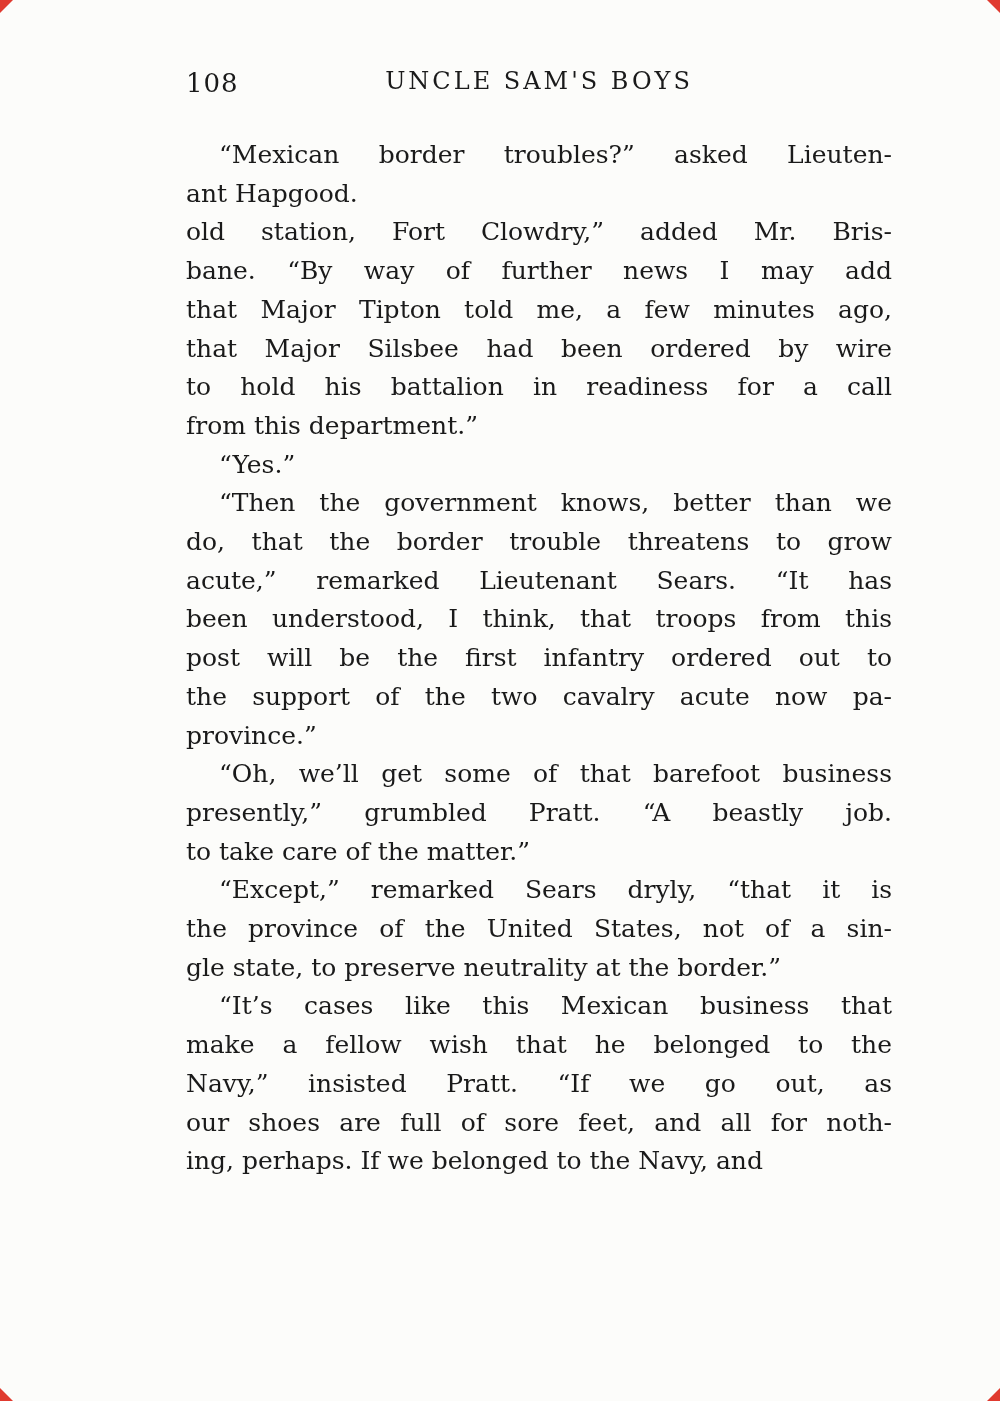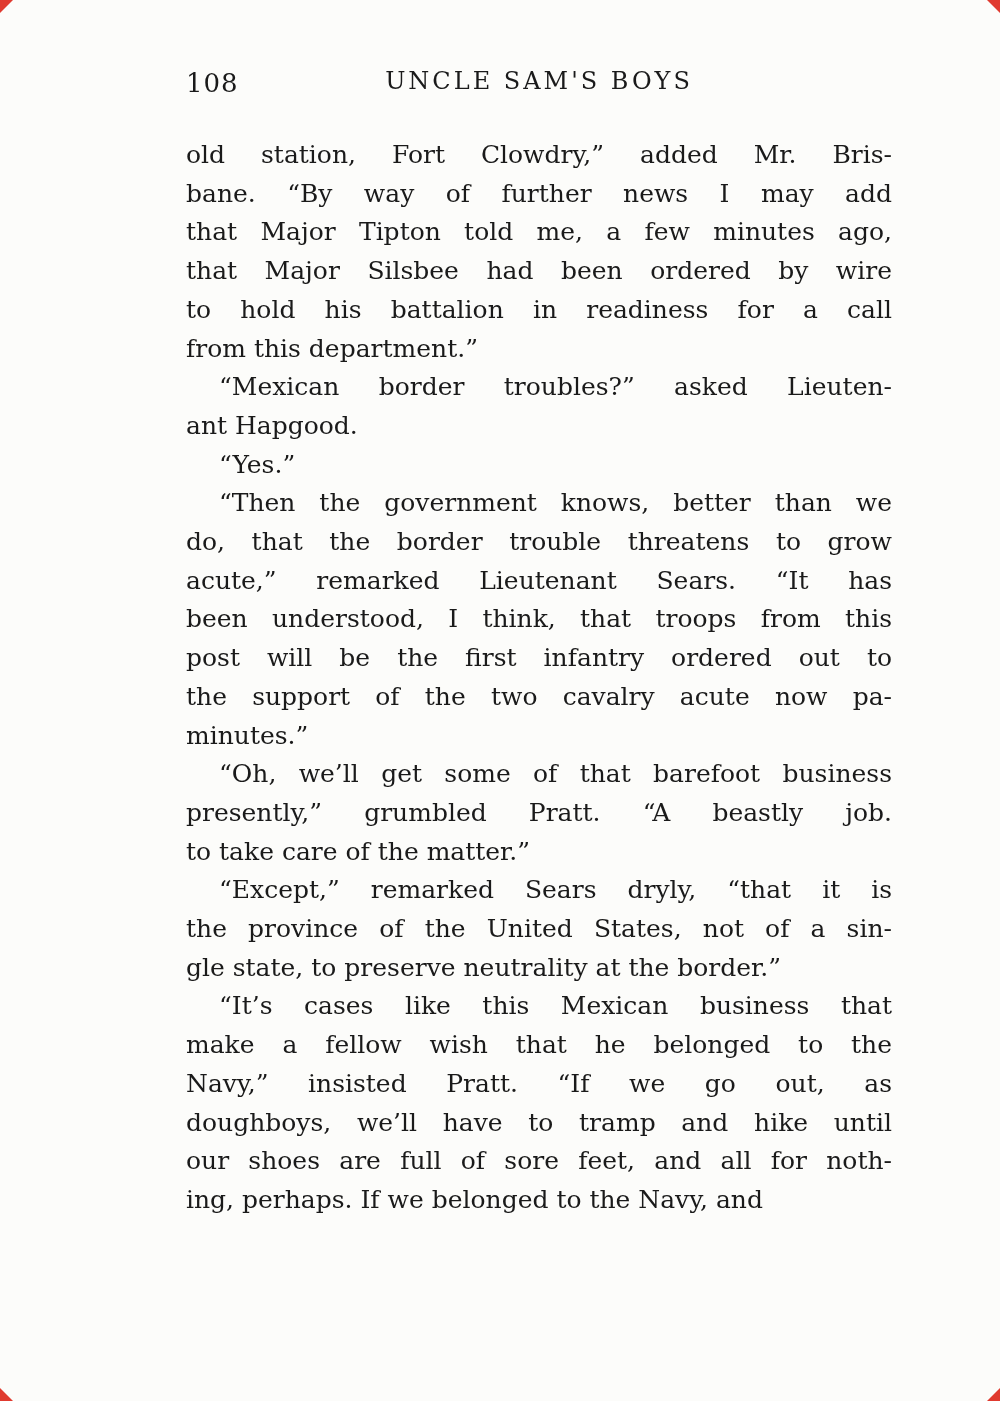--- a/index.html
+++ b/index.html
@@ -69,55 +69,54 @@
   <div class="corner tl"></div>
   <div class="corner tr"></div>
   <div class="corner bl"></div>
   <div class="corner br"></div>
 
   <div class="page-number">108</div>
   <div class="page-title">UNCLE SAM'S BOYS</div>
 
   <div class="body-text" id="page-body">
       <div class="paragraph">
+        <div class="line indent">“Mexican border troubles?” asked Lieuten-</div>
+        <div class="line last">ant Hapgood.</div>
+      </div>
+      <div class="paragraph">
         <div class="line">old station, Fort Clowdry,” added Mr. Bris-</div>
         <div class="line">bane. “By way of further news I may add</div>
         <div class="line">that Major Tipton told me, a few minutes ago,</div>
         <div class="line">that Major Silsbee had been ordered by wire</div>
         <div class="line">to hold his battalion in readiness for a call</div>
         <div class="line last">from this department.”</div>
-      </div>
-      <div class="paragraph">
-        <div class="line indent">“Mexican border troubles?” asked Lieuten-</div>
-        <div class="line last">ant Hapgood.</div>
       </div>
       <div class="paragraph">
         <div class="line last indent">“Yes.”</div>
       </div>
       <div class="paragraph">
         <div class="line indent">“Then the government knows, better than we</div>
         <div class="line">do, that the border trouble threatens to grow</div>
         <div class="line">acute,” remarked Lieutenant Sears. “It has</div>
         <div class="line">been understood, I think, that troops from this</div>
         <div class="line">post will be the first infantry ordered out to</div>
         <div class="line">the support of the two cavalry acute now pa-</div>
-        <div class="line last">minutes.”</div>
+        <div class="line last">province.”</div>
       </div>
       <div class="paragraph">
         <div class="line indent">“Oh, we’ll get some of that barefoot business</div>
         <div class="line">presently,” grumbled Pratt. “A beastly job.</div>
         <div class="line last">to take care of the matter.”</div>
       </div>
       <div class="paragraph">
         <div class="line indent">“Except,” remarked Sears dryly, “that it is</div>
         <div class="line">the province of the United States, not of a sin-</div>
         <div class="line last">gle state, to preserve neutrality at the border.”</div>
       </div>
       <div class="paragraph">
         <div class="line indent">“It’s cases like this Mexican business that</div>
         <div class="line">make a fellow wish that he belonged to the</div>
         <div class="line">Navy,” insisted Pratt. “If we go out, as</div>
-        <div class="line">doughboys, we’ll have to tramp and hike until</div>
         <div class="line">our shoes are full of sore feet, and all for noth-</div>
         <div class="line last">ing, perhaps. If we belonged to the Navy, and</div>
       </div>
     </div>
 </div>
 
 </body></html>

